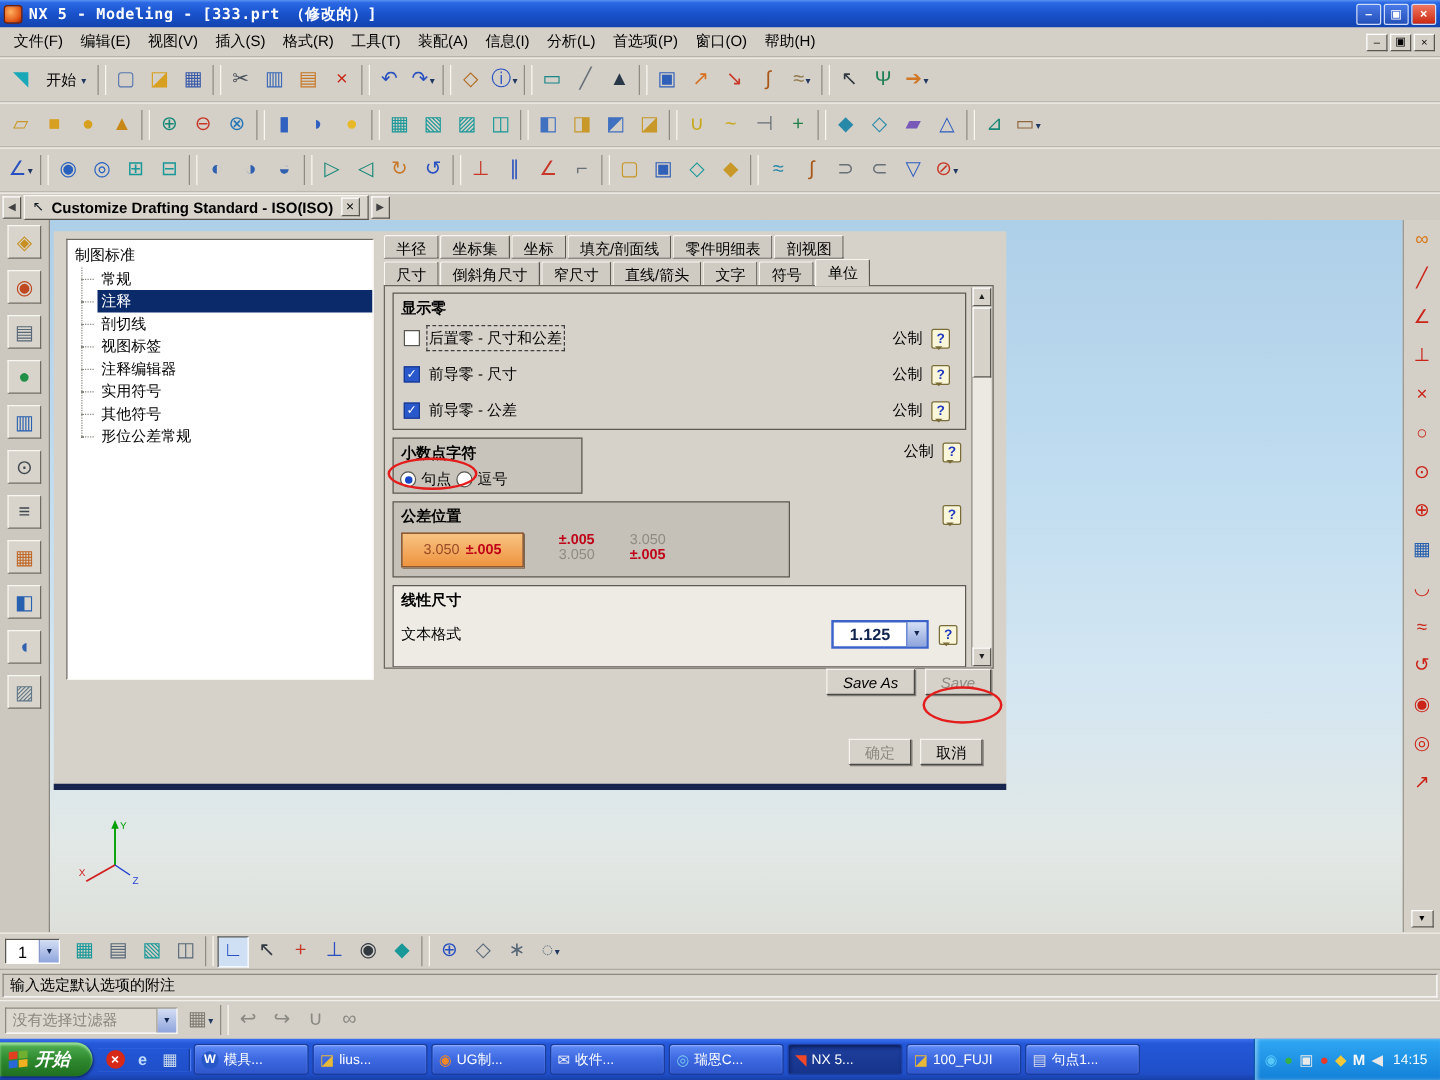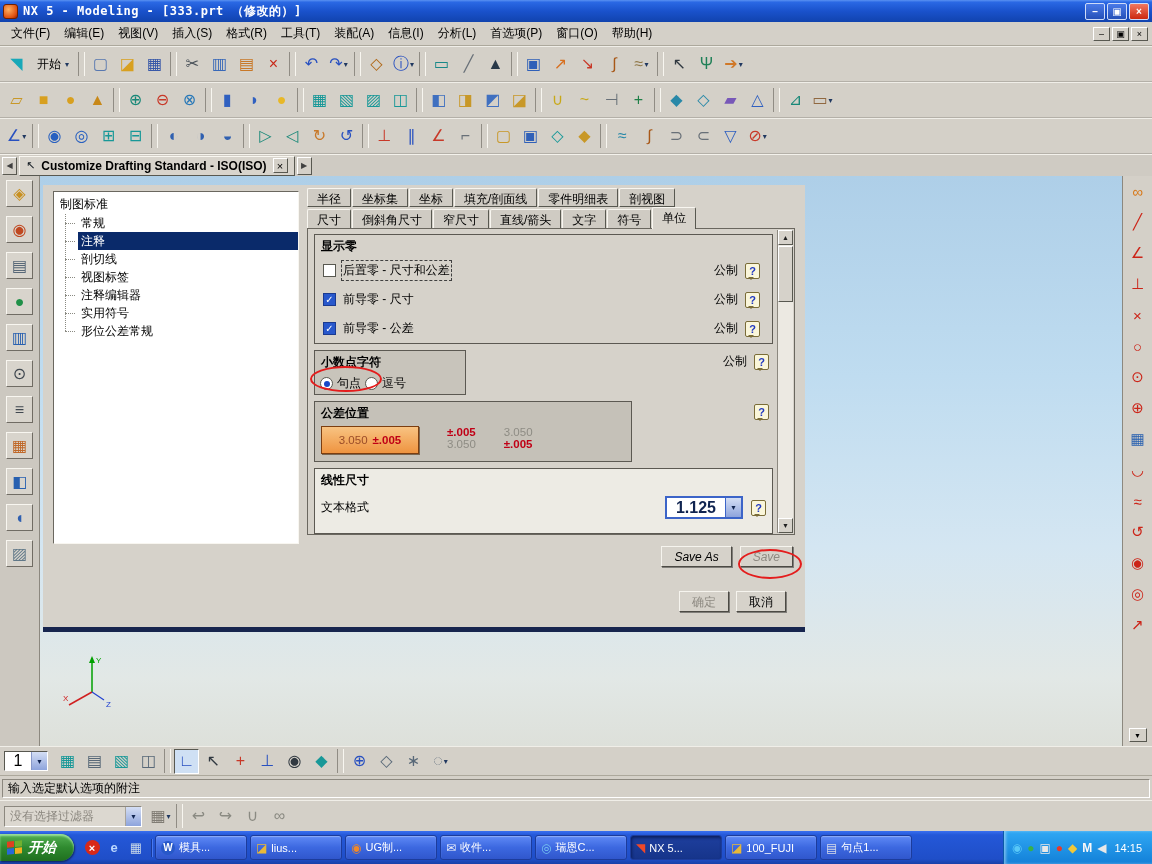--- a/index.html
+++ b/index.html
@@ -93,28 +93,28 @@
 .tp-row{display:flex;align-items:flex-start;gap:28px;padding:3px 6px 7px}
 .tp-opt{cursor:default}
 .tp-opt.inline{width:98px;height:28px;background:linear-gradient(180deg,#f8c382,#ef9440);border:1px solid #7c3e10;box-shadow:1px 1px 0 rgba(60,30,0,.55);display:flex;align-items:center;justify-content:center;gap:5px}
 .tp-col{display:flex;flex-direction:column;line-height:12px}
 .tp-main{color:#9a4c28;font-size:11.5px}
 .tp-main.gray{color:#8e8c84}
 .tp-tol{color:#c00016;font-weight:bold;font-size:11.5px}
 .g4{background:#edebe4;flex:1;min-height:0}
 .g4-row{display:flex;align-items:center;padding:6px 6px 0;gap:8px}
 .combo{display:inline-flex;align-items:center;height:23px;background:#fff;border:2px solid #3c64c8;margin-left:auto}
-.combo-val{width:58px;text-align:center;font-weight:bold;color:#102450;font-size:16px}
+.combo-val{width:58px;text-align:center;font-weight:bold;color:#102450;font-size:13px}
 .combo-btn{width:16px;height:100%;background:linear-gradient(180deg,#d4def4,#8ea4dc);border-left:1px solid #3c64c8;display:flex;align-items:center;justify-content:center;font-size:7px;color:#102450}
 .scrollbar{position:absolute;top:1px;right:1px;bottom:1px;width:16px;background:#ece9e2;border-left:1px solid #8c887f}
 .sb-btn{position:absolute;left:0;right:0;height:15px;background:#d6d2ca;border:1px solid;border-color:#fff #585850 #585850 #fff;display:flex;align-items:center;justify-content:center;font-size:7px;color:#202020}
 .sb-btn.top{top:0}
 .sb-btn.bottom{bottom:0}
 .sb-thumb{position:absolute;left:0;right:0;top:16px;height:56px;background:#d6d2ca;border:1px solid;border-color:#fff #585850 #585850 #fff}
-.save-row{position:absolute;right:12px;top:361px;display:flex;gap:8px}
+.save-row{position:absolute;right:12px;top:350px;display:flex;gap:8px}
 .ok-row{position:absolute;right:19px;top:406px;display:flex;gap:7px}
 .btn{background:#d6d2ca;border:1px solid;border-color:#f6f4ee #4c4a44 #4c4a44 #f6f4ee;box-shadow:1px 1px 0 rgba(0,0,0,.4);font-size:12px;padding:2px 12px;min-width:50px;height:21px;font-family:inherit}
 .btn.italic{font-style:italic}
 .btn.disabled{color:#8e8a82}
 .red-ellipse{position:absolute;border:2px solid #e41c1c;border-radius:50%;pointer-events:none}
 .e1{left:267px;top:181px;width:72px;height:26px}
 .e2{left:695px;top:364px;width:64px;height:30px}
 
 
 .view-toolbar{height:30px;flex:0 0 30px;background:#d4d0c8;display:flex;align-items:center;padding:0 4px;border-top:1px solid #f0eee8;border-bottom:1px solid #aca89c}
@@ -522,20 +522,21 @@
           <div class="tree-root"><span>制图标准</span></div>
           <div class="tree-children" id="tree-children">
               <div class="tree-item"><span class="tree-lbl">常规</span></div>
               <div class="tree-item selected">
                 <span class="tree-lbl">注释</span>
               </div>
               <div class="tree-item"><span class="tree-lbl">剖切线</span></div>
               <div class="tree-item"><span class="tree-lbl">视图标签</span></div>
               <div class="tree-item"><span class="tree-lbl">注释编辑器</span></div>
               <div class="tree-item"><span class="tree-lbl">实用符号</span></div>
+              <div class="tree-item"><span class="tree-lbl">其他符号</span></div>
               <div class="tree-item"><span class="tree-lbl">形位公差常规</span></div>
             </div>
         </div>
 
         <div class="right-panel">
           <div class="tabs-row tabs-row1" id="tabs-row1">
               <span class="tab">半径</span>
               <span class="tab">坐标集</span>
               <span class="tab">坐标</span>
               <span class="tab">填充/剖面线</span>

